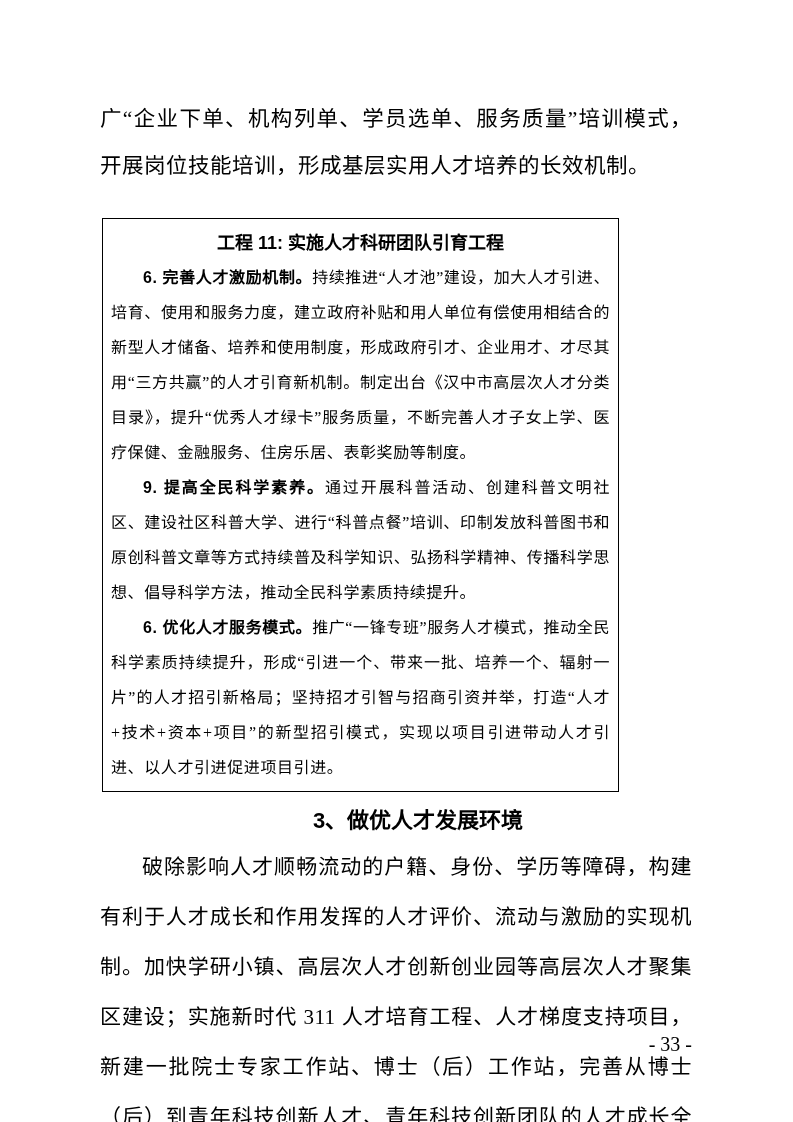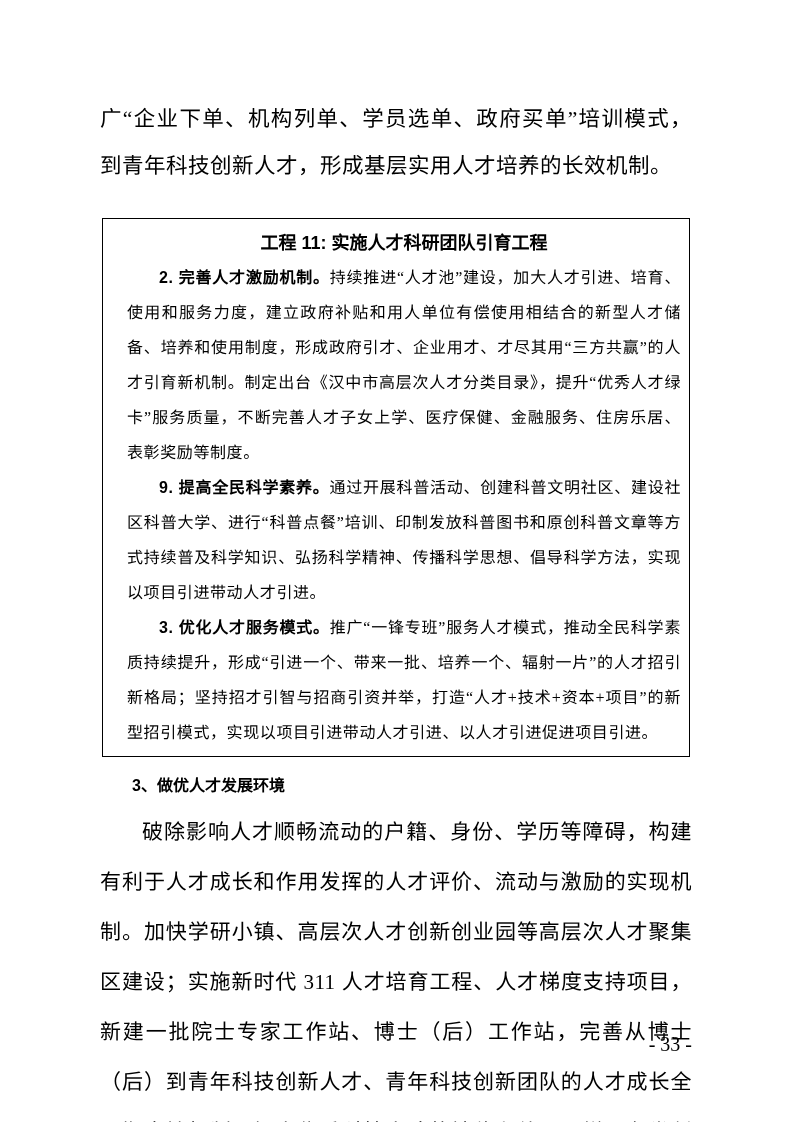--- a/index.html
+++ b/index.html
@@ -25,23 +25,23 @@
   .intro-para {
     font-size: 21.5px;
     line-height: 47px;
     text-align: justify;
     margin: 0 0 28px 0;
     letter-spacing: 0.5px;
   }
   .project-box {
     border: 1.5px solid #000000;
     box-sizing: border-box;
-    width: 588px;
+    width: 517px;
     margin-left: 2px;
-    padding: 8px 8px 6px 24px;
+    padding: 8px 8px 6px 8px;
   }
   .box-title {
     font-size: 18px;
     font-weight: bold;
     text-align: center;
     line-height: 33px;
     font-family: "Liberation Sans", "DejaVu Sans", sans-serif;
   }
   .box-para {
     font-size: 16px;
@@ -49,26 +49,27 @@
     text-align: justify;
     text-indent: 2em;
     margin: 0;
     letter-spacing: 0.6px;
   }
   .box-para .lead {
     font-weight: bold;
     font-family: "Liberation Sans", "DejaVu Sans", sans-serif;
   }
   .section-heading {
-    font-size: 16px;
+    font-size: 22px;
     font-weight: bold;
     text-indent: 2em;
     line-height: 30px;
     margin: 14px 0 6px 0;
     font-family: "Liberation Sans", "DejaVu Sans", sans-serif;
+    text-align: center;
   }
   .section-para {
     font-size: 21px;
     line-height: 50px;
     text-align: justify;
     text-indent: 2em;
     margin: 0;
     letter-spacing: 0.5px;
   }
   .page-number {
@@ -79,30 +80,30 @@
     line-height: 24px;
     font-family: "Liberation Serif", "DejaVu Serif", serif;
   }
 </style>
 </head>
 <body>
 
 <div class="page">
   <div class="content">
 
-    <p class="intro-para">广“企业下单、机构列单、学员选单、政府买单”培训模式，到青年科技创新人才，形成基层实用人才培养的长效机制。</p>
+    <p class="intro-para">广“企业下单、机构列单、学员选单、服务质量”培训模式，开展岗位技能培训，形成基层实用人才培养的长效机制。</p>
 
     <div class="project-box">
       <div class="box-title">工程 11: 实施人才科研团队引育工程</div>
 
-      <p class="box-para"><span class="lead">2. 完善人才激励机制。</span><span>持续推进“人才池”建设，加大人才引进、培育、使用和服务力度，建立政府补贴和用人单位有偿使用相结合的新型人才储备、培养和使用制度，形成政府引才、企业用才、才尽其用“三方共赢”的人才引育新机制。制定出台《汉中市高层次人才分类目录》，提升“优秀人才绿卡”服务质量，不断完善人才子女上学、医疗保健、金融服务、住房乐居、表彰奖励等制度。</span></p>
+      <p class="box-para"><span class="lead">6. 完善人才激励机制。</span><span>持续推进“人才池”建设，加大人才引进、培育、使用和服务力度，建立政府补贴和用人单位有偿使用相结合的新型人才储备、培养和使用制度，形成政府引才、企业用才、才尽其用“三方共赢”的人才引育新机制。制定出台《汉中市高层次人才分类目录》，提升“优秀人才绿卡”服务质量，不断完善人才子女上学、医疗保健、金融服务、住房乐居、表彰奖励等制度。</span></p>
 
-      <p class="box-para"><span class="lead">9. 提高全民科学素养。</span><span>通过开展科普活动、创建科普文明社区、建设社区科普大学、进行“科普点餐”培训、印制发放科普图书和原创科普文章等方式持续普及科学知识、弘扬科学精神、传播科学思想、倡导科学方法，实现以项目引进带动人才引进。</span></p>
+      <p class="box-para"><span class="lead">9. 提高全民科学素养。</span><span>通过开展科普活动、创建科普文明社区、建设社区科普大学、进行“科普点餐”培训、印制发放科普图书和原创科普文章等方式持续普及科学知识、弘扬科学精神、传播科学思想、倡导科学方法，推动全民科学素质持续提升。</span></p>
 
-      <p class="box-para"><span class="lead">3. 优化人才服务模式。</span><span>推广“一锋专班”服务人才模式，推动全民科学素质持续提升，形成“引进一个、带来一批、培养一个、辐射一片”的人才招引新格局；坚持招才引智与招商引资并举，打造“人才+技术+资本+项目”的新型招引模式，实现以项目引进带动人才引进、以人才引进促进项目引进。</span></p>
+      <p class="box-para"><span class="lead">6. 优化人才服务模式。</span><span>推广“一锋专班”服务人才模式，推动全民科学素质持续提升，形成“引进一个、带来一批、培养一个、辐射一片”的人才招引新格局；坚持招才引智与招商引资并举，打造“人才+技术+资本+项目”的新型招引模式，实现以项目引进带动人才引进、以人才引进促进项目引进。</span></p>
     </div>
 
     <h3 class="section-heading">3、做优人才发展环境</h3>
 
     <p class="section-para">破除影响人才顺畅流动的户籍、身份、学历等障碍，构建有利于人才成长和作用发挥的人才评价、流动与激励的实现机制。加快学研小镇、高层次人才创新创业园等高层次人才聚集区建设；实施新时代 311 人才培育工程、人才梯度支持项目，新建一批院士专家工作站、博士（后）工作站，完善从博士（后）到青年科技创新人才、青年科技创新团队的人才成长全周期支持机制。提高优秀科技人才的地位和待遇，增强各类创新人才获得感。</p>
 
   </div>
 
   <div class="page-number">- 33 -</div>
 </div>

